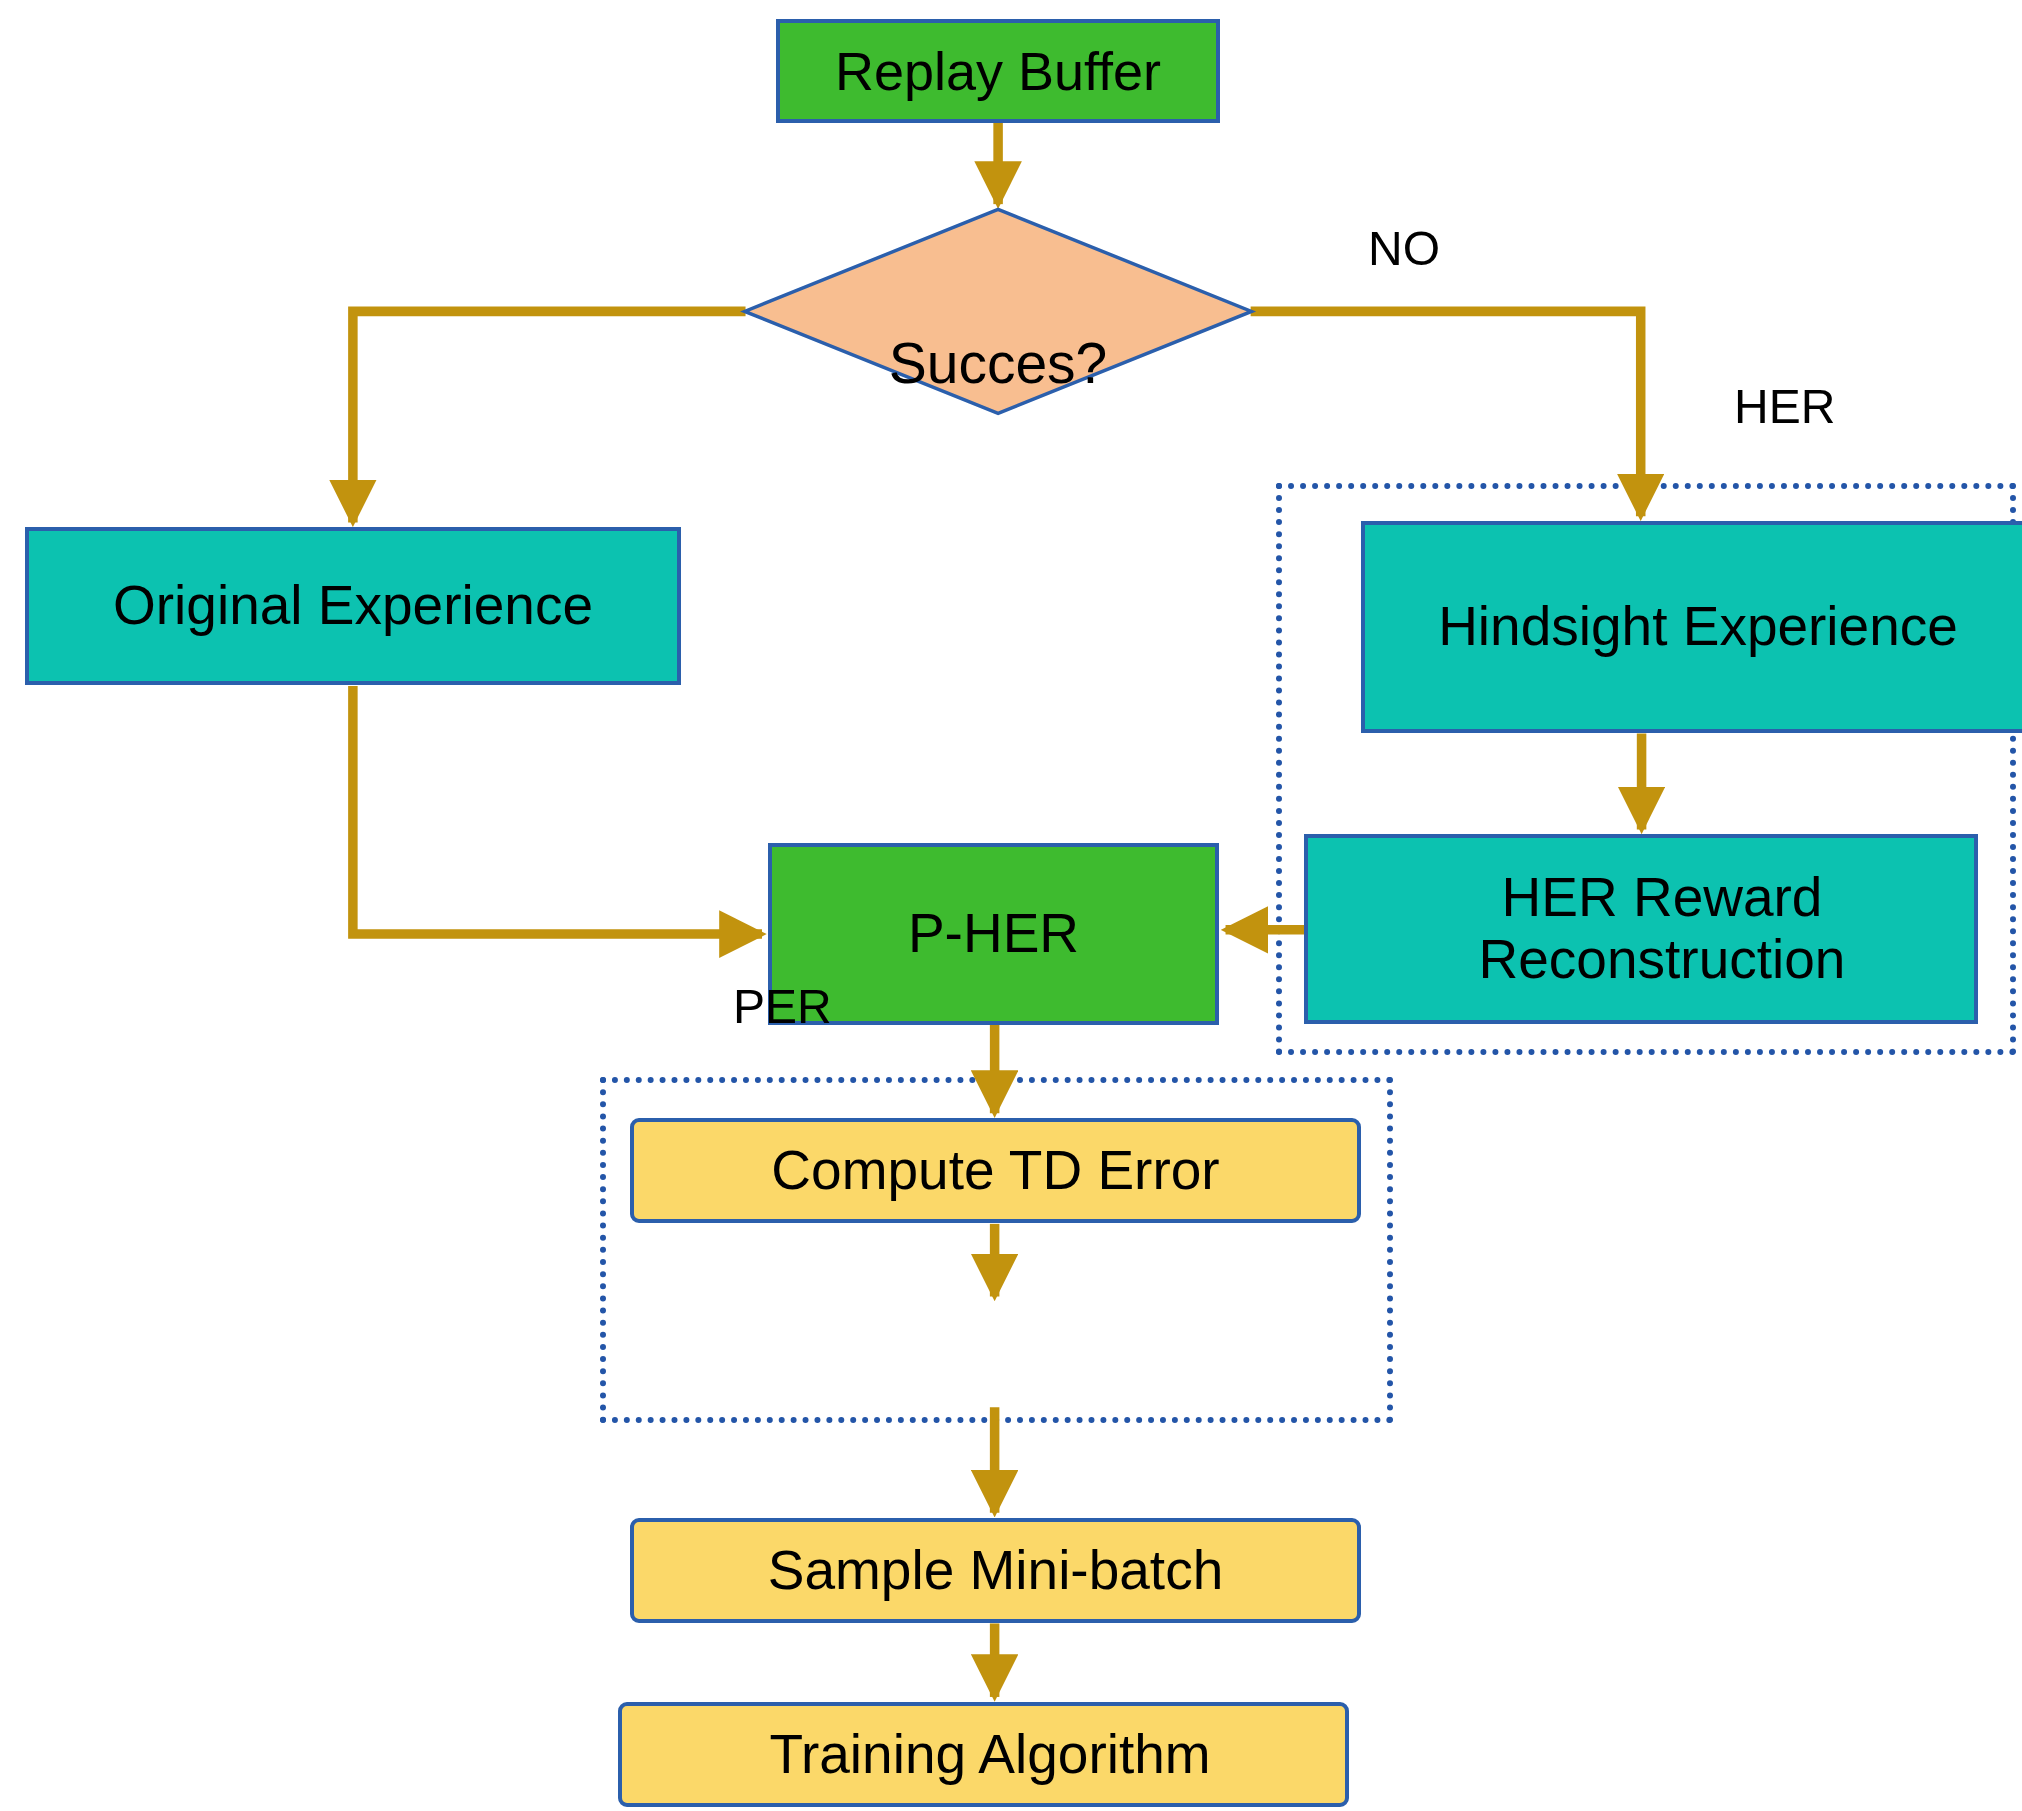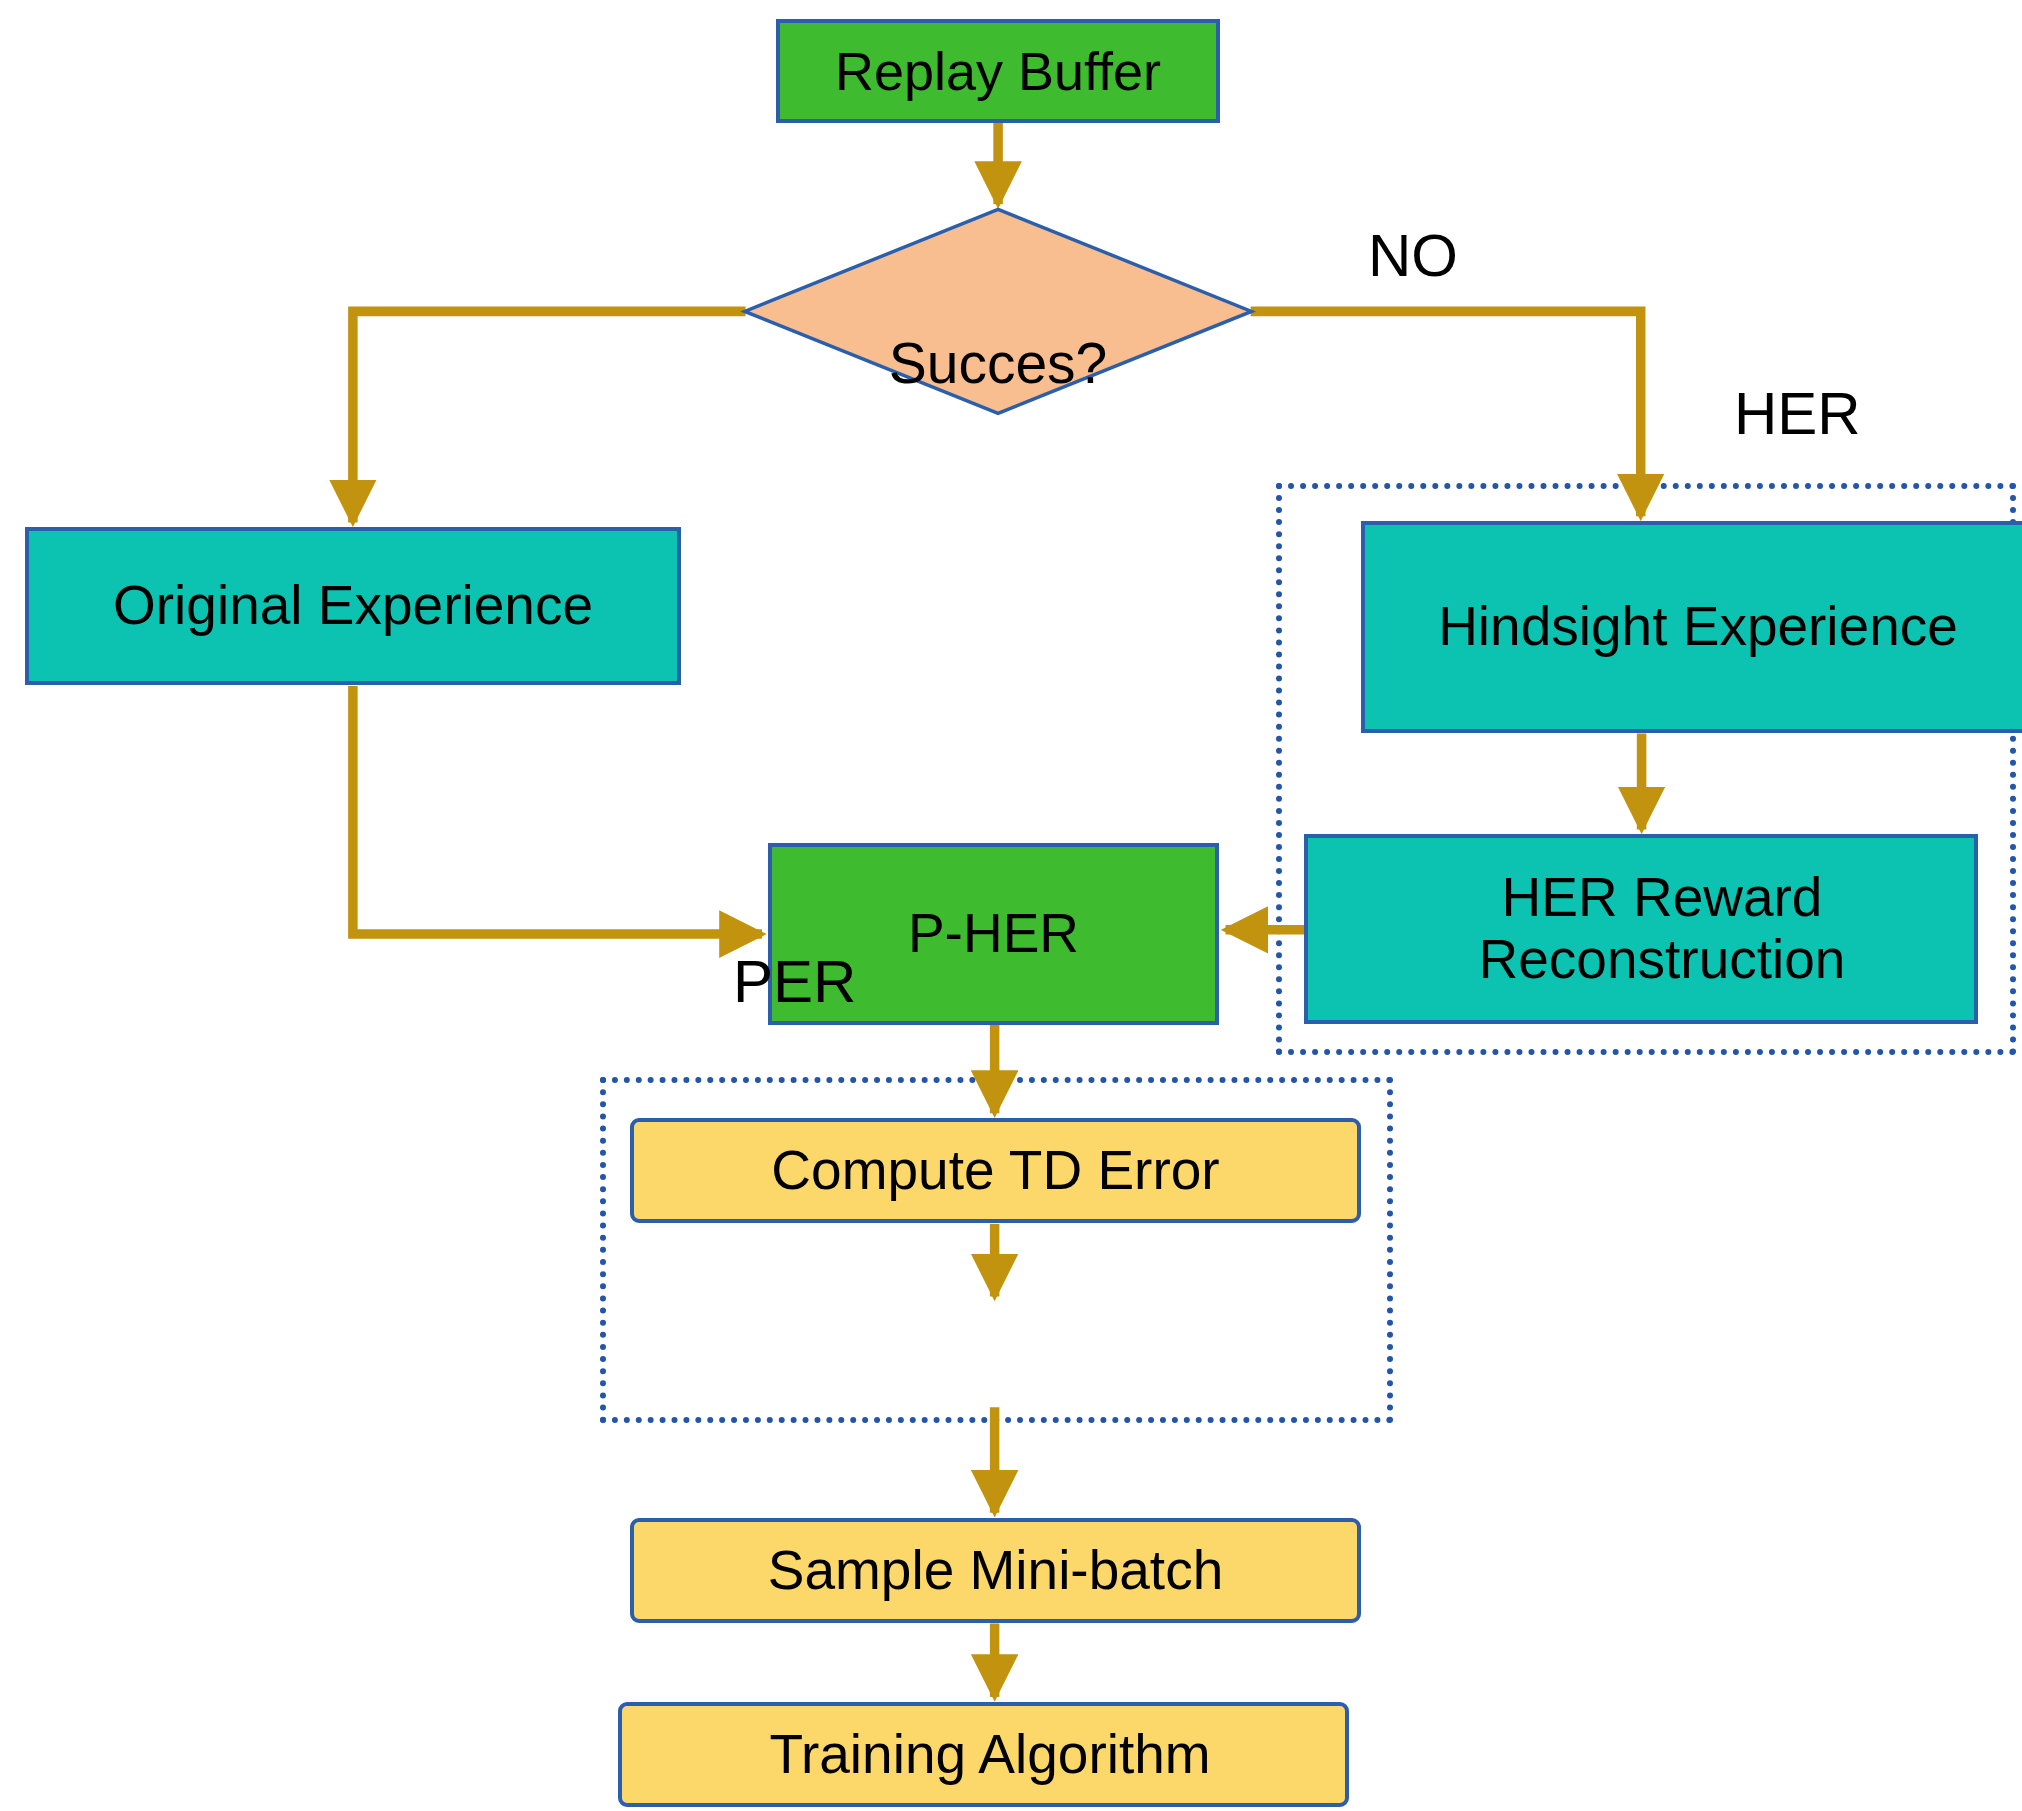--- a/index.html
+++ b/index.html
@@ -58,21 +58,21 @@
   .fill-teal   { background: var(--teal); }
   .fill-yellow { background: var(--yellow); border-radius: 9px; }
   .group-frame {
     position: absolute;
     border: 6px dotted var(--dotted);
     background: transparent;
     z-index: 1;
   }
   .free-label {
     position: absolute;
-    font-size: 60px;
+    font-size: 48px;
     z-index: 4;
     white-space: nowrap;
   }
   .diamond-label {
     position: absolute;
     width: 346px;
     text-align: center;
     font-size: 57px;
     z-index: 4;
   }
@@ -83,21 +83,21 @@
   #node-herreward{ left: 1304px; top: 834px;  width: 674px; height: 190px; padding-left: 42px; }
   #node-pher     { left: 768px;  top: 843px;  width: 451px; height: 182px; }
   #node-compute  { left: 630px;  top: 1118px; width: 731px; height: 105px; }
   #node-update   { left: 630px;  top: 1301px; width: 731px; height: 105px; }
   #node-sample   { left: 630px;  top: 1518px; width: 731px; height: 105px; }
   #node-training { left: 618px;  top: 1702px; width: 731px; height: 105px; padding-left: 13px; }
   #frame-her { left: 1276px; top: 483px;  width: 740px; height: 572px; }
   #frame-per { left: 600px;  top: 1077px; width: 793px; height: 346px; }
   #label-no  { left: 1368px; top: 221px; }
   #label-her { left: 1734px; top: 379px; }
-  #label-per { left: 733px;  top: 947px; }
+  #label-per { left: 733px;  top: 979px; }
   #label-success { left: 825px; top: 282px; margin-top: 48px; }
 </style>
 </head>
 <body>
 
 <div class="canvas">
 
   <div class="group-frame" id="frame-her"></div>
   <div class="group-frame" id="frame-per"></div>
 

